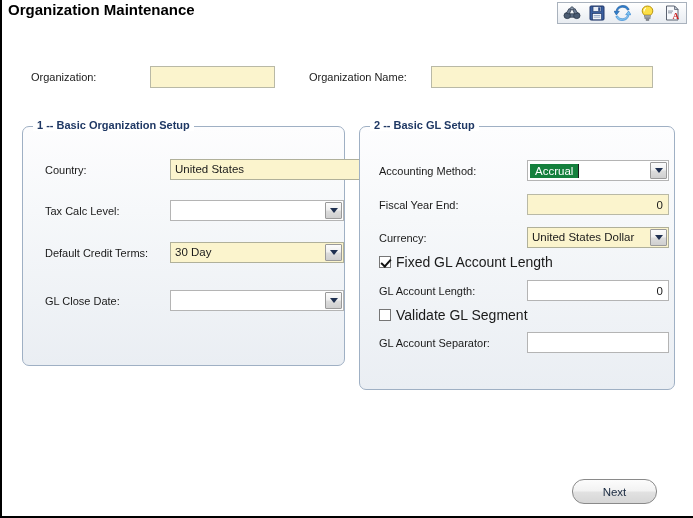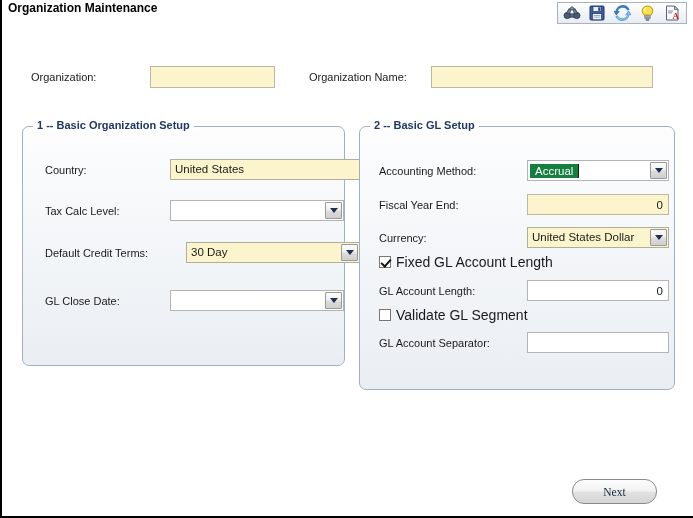--- a/index.html
+++ b/index.html
@@ -19,21 +19,21 @@
     border-left: 2px solid #000000;
     border-bottom: 2px solid #000000;
     overflow: hidden;
   }
 
   
   #page-title {
     position: absolute;
     left: 6px;
     top: 1px;
-    font-size: 12px;
+    font-size: 15px;
     font-weight: bold;
     color: #000000;
     letter-spacing: 0px;
     white-space: nowrap;
   }
 
   
   #toolbar {
     position: absolute;
     right: 6px;
@@ -187,21 +187,21 @@
   #next-button {
     position: absolute;
     left: 570px;
     top: 479px;
     width: 85px;
     height: 25px;
     box-sizing: border-box;
     border: 1px solid #8a8a8a;
     border-radius: 12px;
     background: linear-gradient(to bottom, #fcfcfc 0%, #f2f2f2 48%, #e2e2e2 52%, #d6d6d6 100%);
-    font-family: Liberation Serif, serif;
+    font-family: Liberation Sans, sans-serif;
     font-size: 11.5px;
     color: #1a2a40;
     cursor: pointer;
     padding: 0;
   }
 </style>
 </head>
 <body>
 
 <div id="app-window">
@@ -280,21 +280,21 @@
 
     <div class="field-label" style="left:22px; top:78px;">Tax Calc Level:</div>
     <div class="combo" style="left:147px; top:73px; width:174px;">
       <span class="combo-text"></span>
       <span class="combo-btn">
           <i></i>
         </span>
     </div>
 
     <div class="field-label" style="left:22px; top:120px;">Default Credit Terms:</div>
-    <div class="combo yellow" style="left:147px; top:115px; width:174px;margin-left:16px;">
+    <div class="combo yellow" style="left:147px; top:115px; width:174px;">
       <span class="combo-text">30 Day</span>
       <span class="combo-btn">
           <i></i>
         </span>
     </div>
 
     <div class="field-label" style="left:22px; top:168px;">GL Close Date:</div>
     <div class="combo" style="left:147px; top:163px; width:174px;">
       <span class="combo-text"></span>
       <span class="combo-btn">

